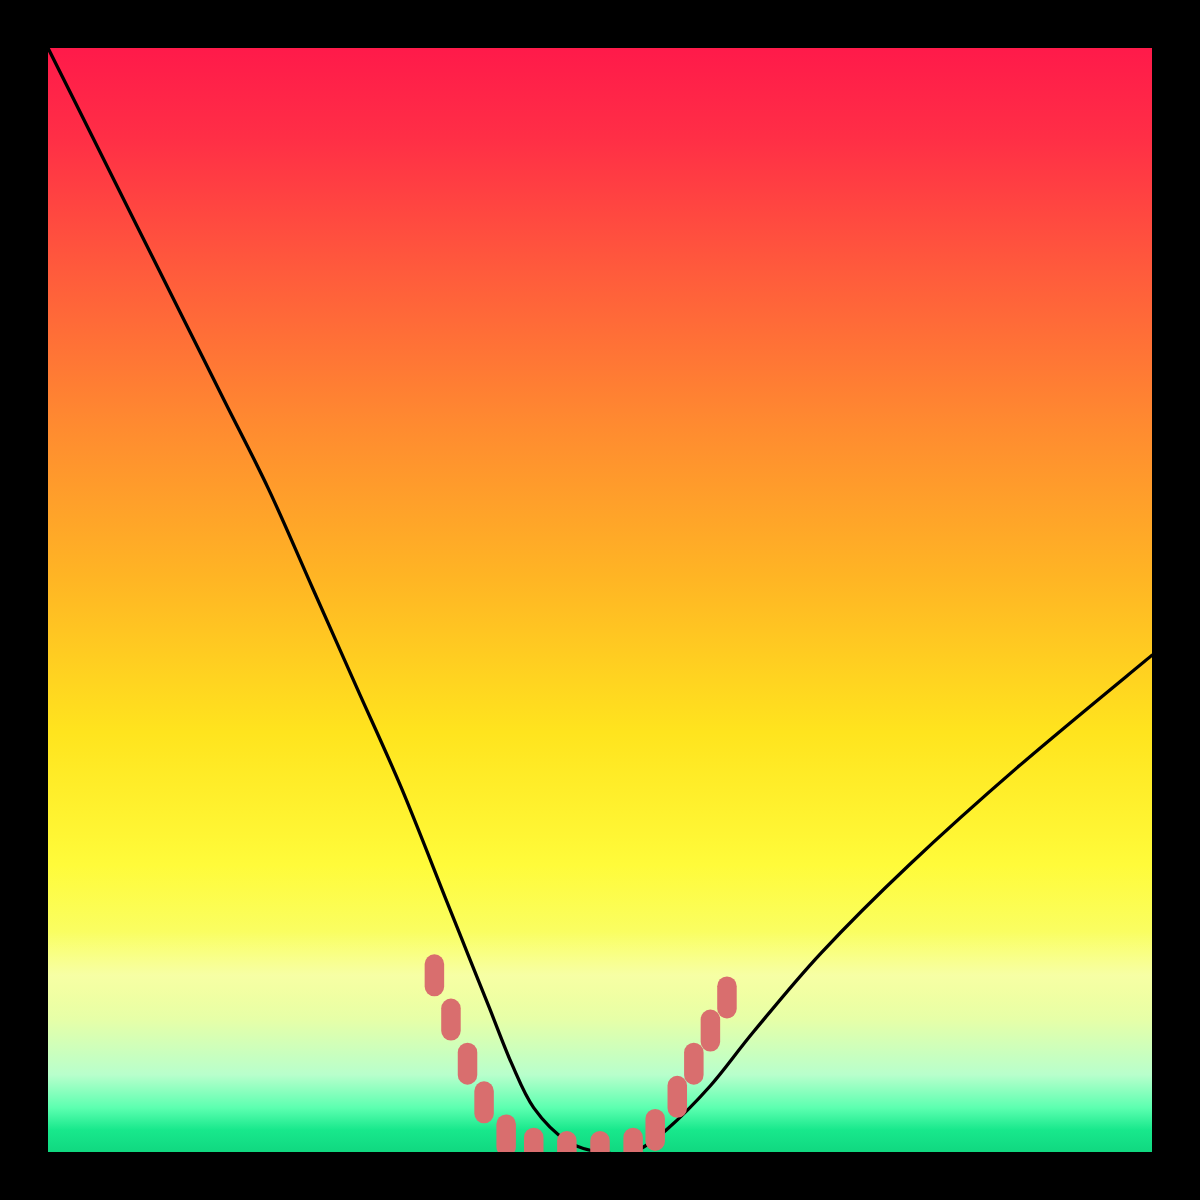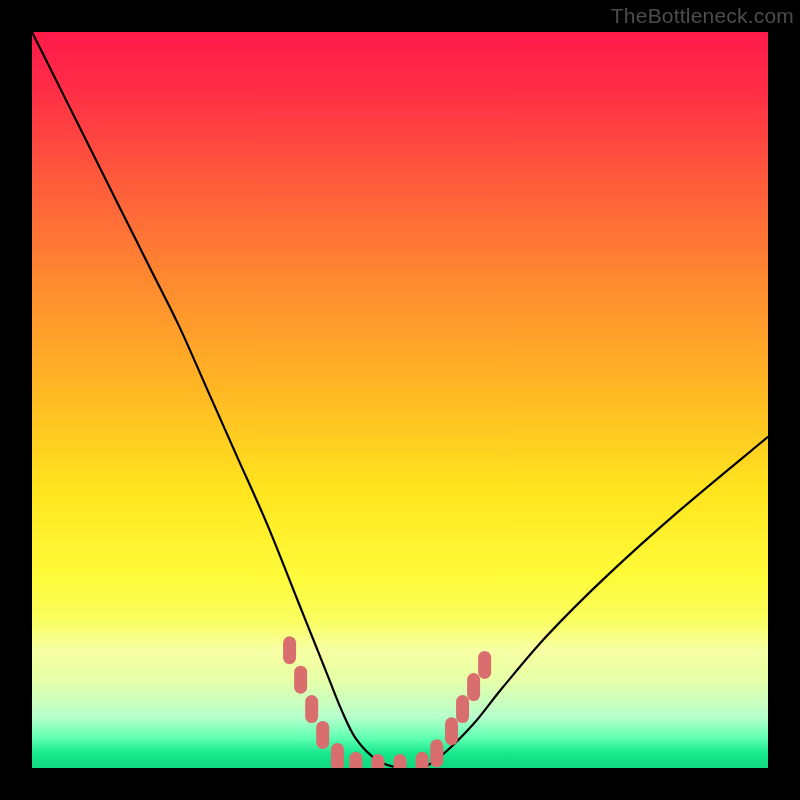--- a/index.html
+++ b/index.html
@@ -59,21 +59,20 @@
     font-size: 21px;
     letter-spacing: 0.2px;
     font-weight: 400;
     user-select: none;
   }
 </style>
 </head>
 <body>
 
 <div class="frame">
-  <div class="watermark">TheBottleneck.com</div>
   <div class="plot">
     <div class="grad"></div>
     <div class="pale-band"></div>
     <svg class="curve" viewBox="0 0 736 736" preserveAspectRatio="none">
       <path id="curve-path" fill="none" stroke="#000" stroke-width="2.2" stroke-linecap="round" stroke-linejoin="round" d="M 0.00 0.00 C 4.91 9.81, 19.63 39.25, 29.44 58.88 C 39.25 78.51, 49.07 98.13, 58.88 117.76 C 68.69 137.39, 78.51 157.01, 88.32 176.64 C 98.13 196.27, 107.95 215.89, 117.76 235.52 C 127.57 255.15, 137.39 273.55, 147.20 294.40 C 157.01 315.25, 166.83 338.56, 176.64 360.64 C 186.45 382.72, 196.27 404.80, 206.08 426.88 C 215.89 448.96, 225.71 469.81, 235.52 493.12 C 245.33 516.43, 257.60 548.32, 264.96 566.72 C 272.32 585.12, 274.77 591.25, 279.68 603.52 C 284.59 615.79, 289.49 628.05, 294.40 640.32 C 299.31 652.59, 304.21 666.08, 309.12 677.12 C 314.03 688.16, 317.71 697.97, 323.84 706.56 C 329.97 715.15, 338.56 723.73, 345.92 728.64 C 353.28 733.55, 360.64 734.77, 368.00 736.00 C 375.36 737.23, 382.72 738.45, 390.08 736.00 C 397.44 733.55, 403.57 728.64, 412.16 721.28 C 420.75 713.92, 431.79 702.88, 441.60 691.84 C 451.41 680.80, 458.77 669.76, 471.04 655.04 C 483.31 640.32, 498.03 621.92, 515.20 603.52 C 532.37 585.12, 552.00 565.49, 574.08 544.64 C 596.16 523.79, 620.69 501.71, 647.68 478.40 C 674.67 455.09, 721.28 417.07, 736.00 404.80"></path>
       <g id="markers">
           <rect x="251.10" y="604.24" width="13" height="28" rx="6.5" ry="6.5" fill="#d96e6e"></rect>
           <rect x="262.14" y="633.68" width="13" height="28" rx="6.5" ry="6.5" fill="#d96e6e"></rect>
           <rect x="273.18" y="663.12" width="13" height="28" rx="6.5" ry="6.5" fill="#d96e6e"></rect>
           <rect x="284.22" y="688.88" width="13" height="28" rx="6.5" ry="6.5" fill="#d96e6e"></rect>

